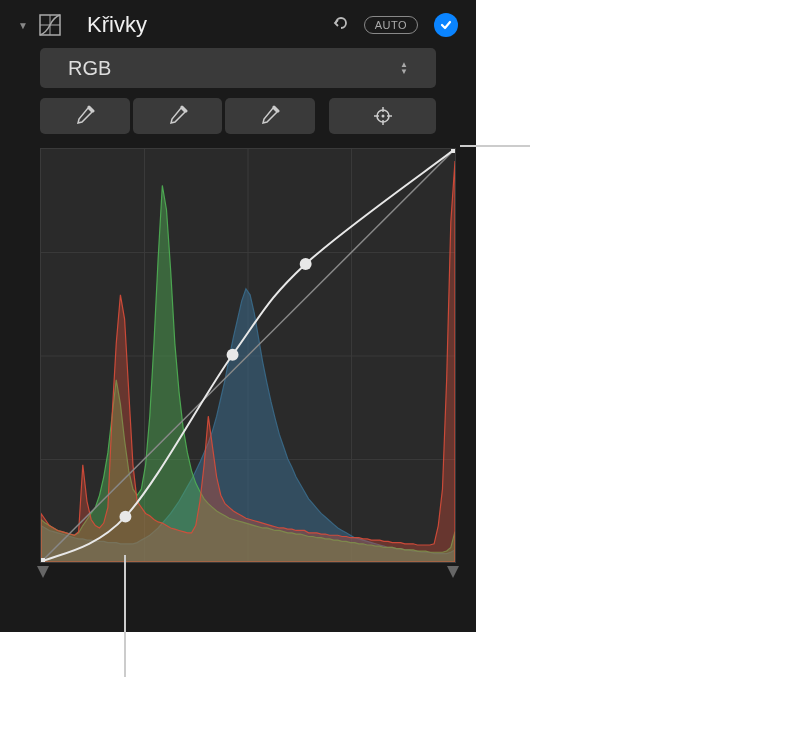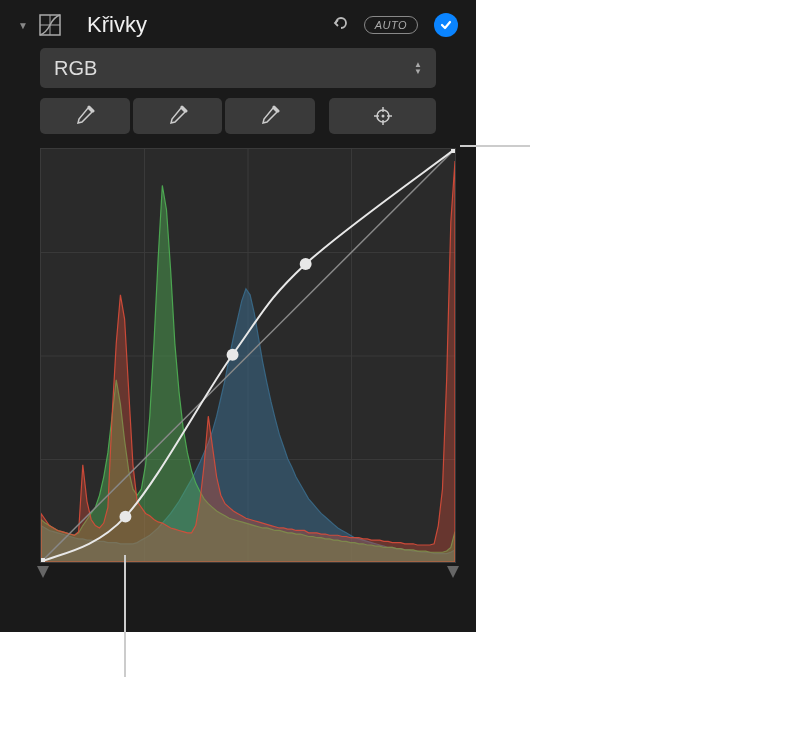--- a/index.html
+++ b/index.html
@@ -63,21 +63,20 @@
     .auto-btn {
       background: transparent;
       border: 1.5px solid #888;
       border-radius: 12px;
       color: #aaa;
       font-size: 11px;
       padding: 2px 10px;
       letter-spacing: 0.5px;
       cursor: pointer;
       margin-right: 8px;
-      font-style: italic;
     }
     
     .check-badge {
       width: 24px;
       height: 24px;
       background: #0a84ff;
       border-radius: 50%;
       display: flex;
       align-items: center;
       justify-content: center;
@@ -90,21 +89,21 @@
     }
     
     .dropdown {
       width: 100%;
       height: 40px;
       background: #3a3a3a;
       border: none;
       border-radius: 5px;
       color: #ddd;
       font-size: 20px;
-      padding: 0 14px;
+      padding: 0 28px;
       display: flex;
       align-items: center;
       justify-content: space-between;
       cursor: pointer;
       margin-bottom: 10px;
     }
     
     .dropdown-arrows {
       display: flex;
       flex-direction: column;

